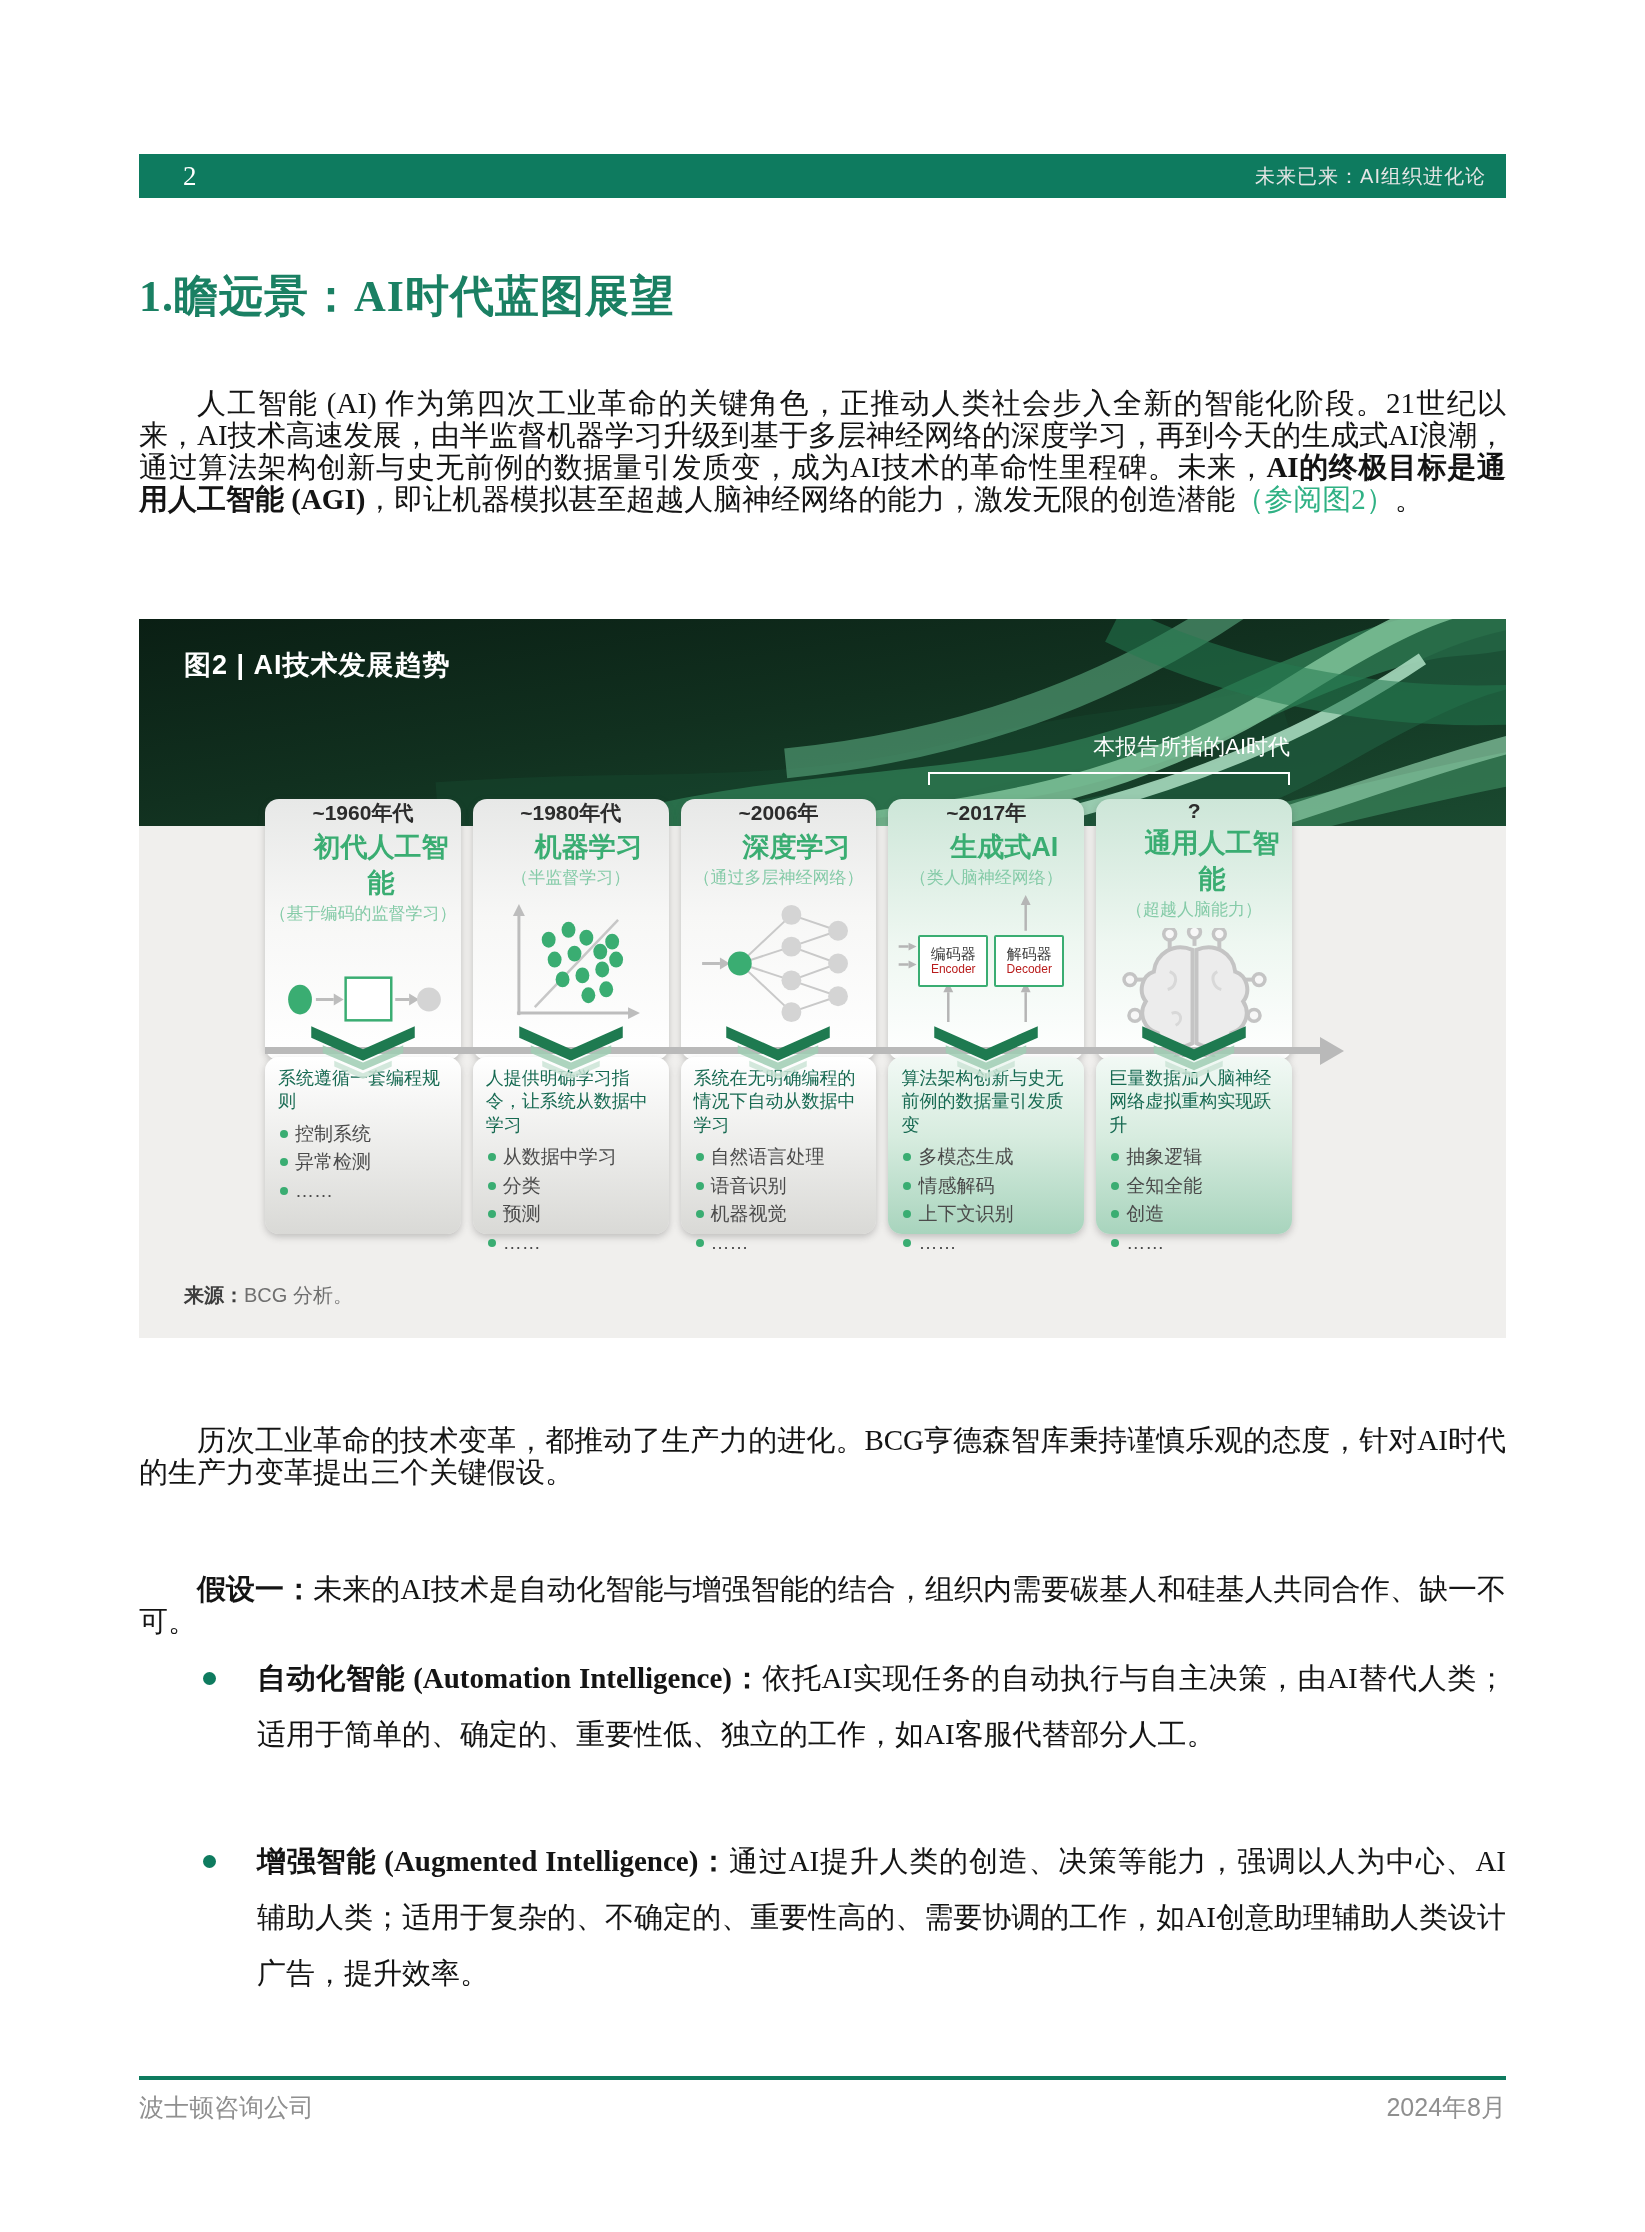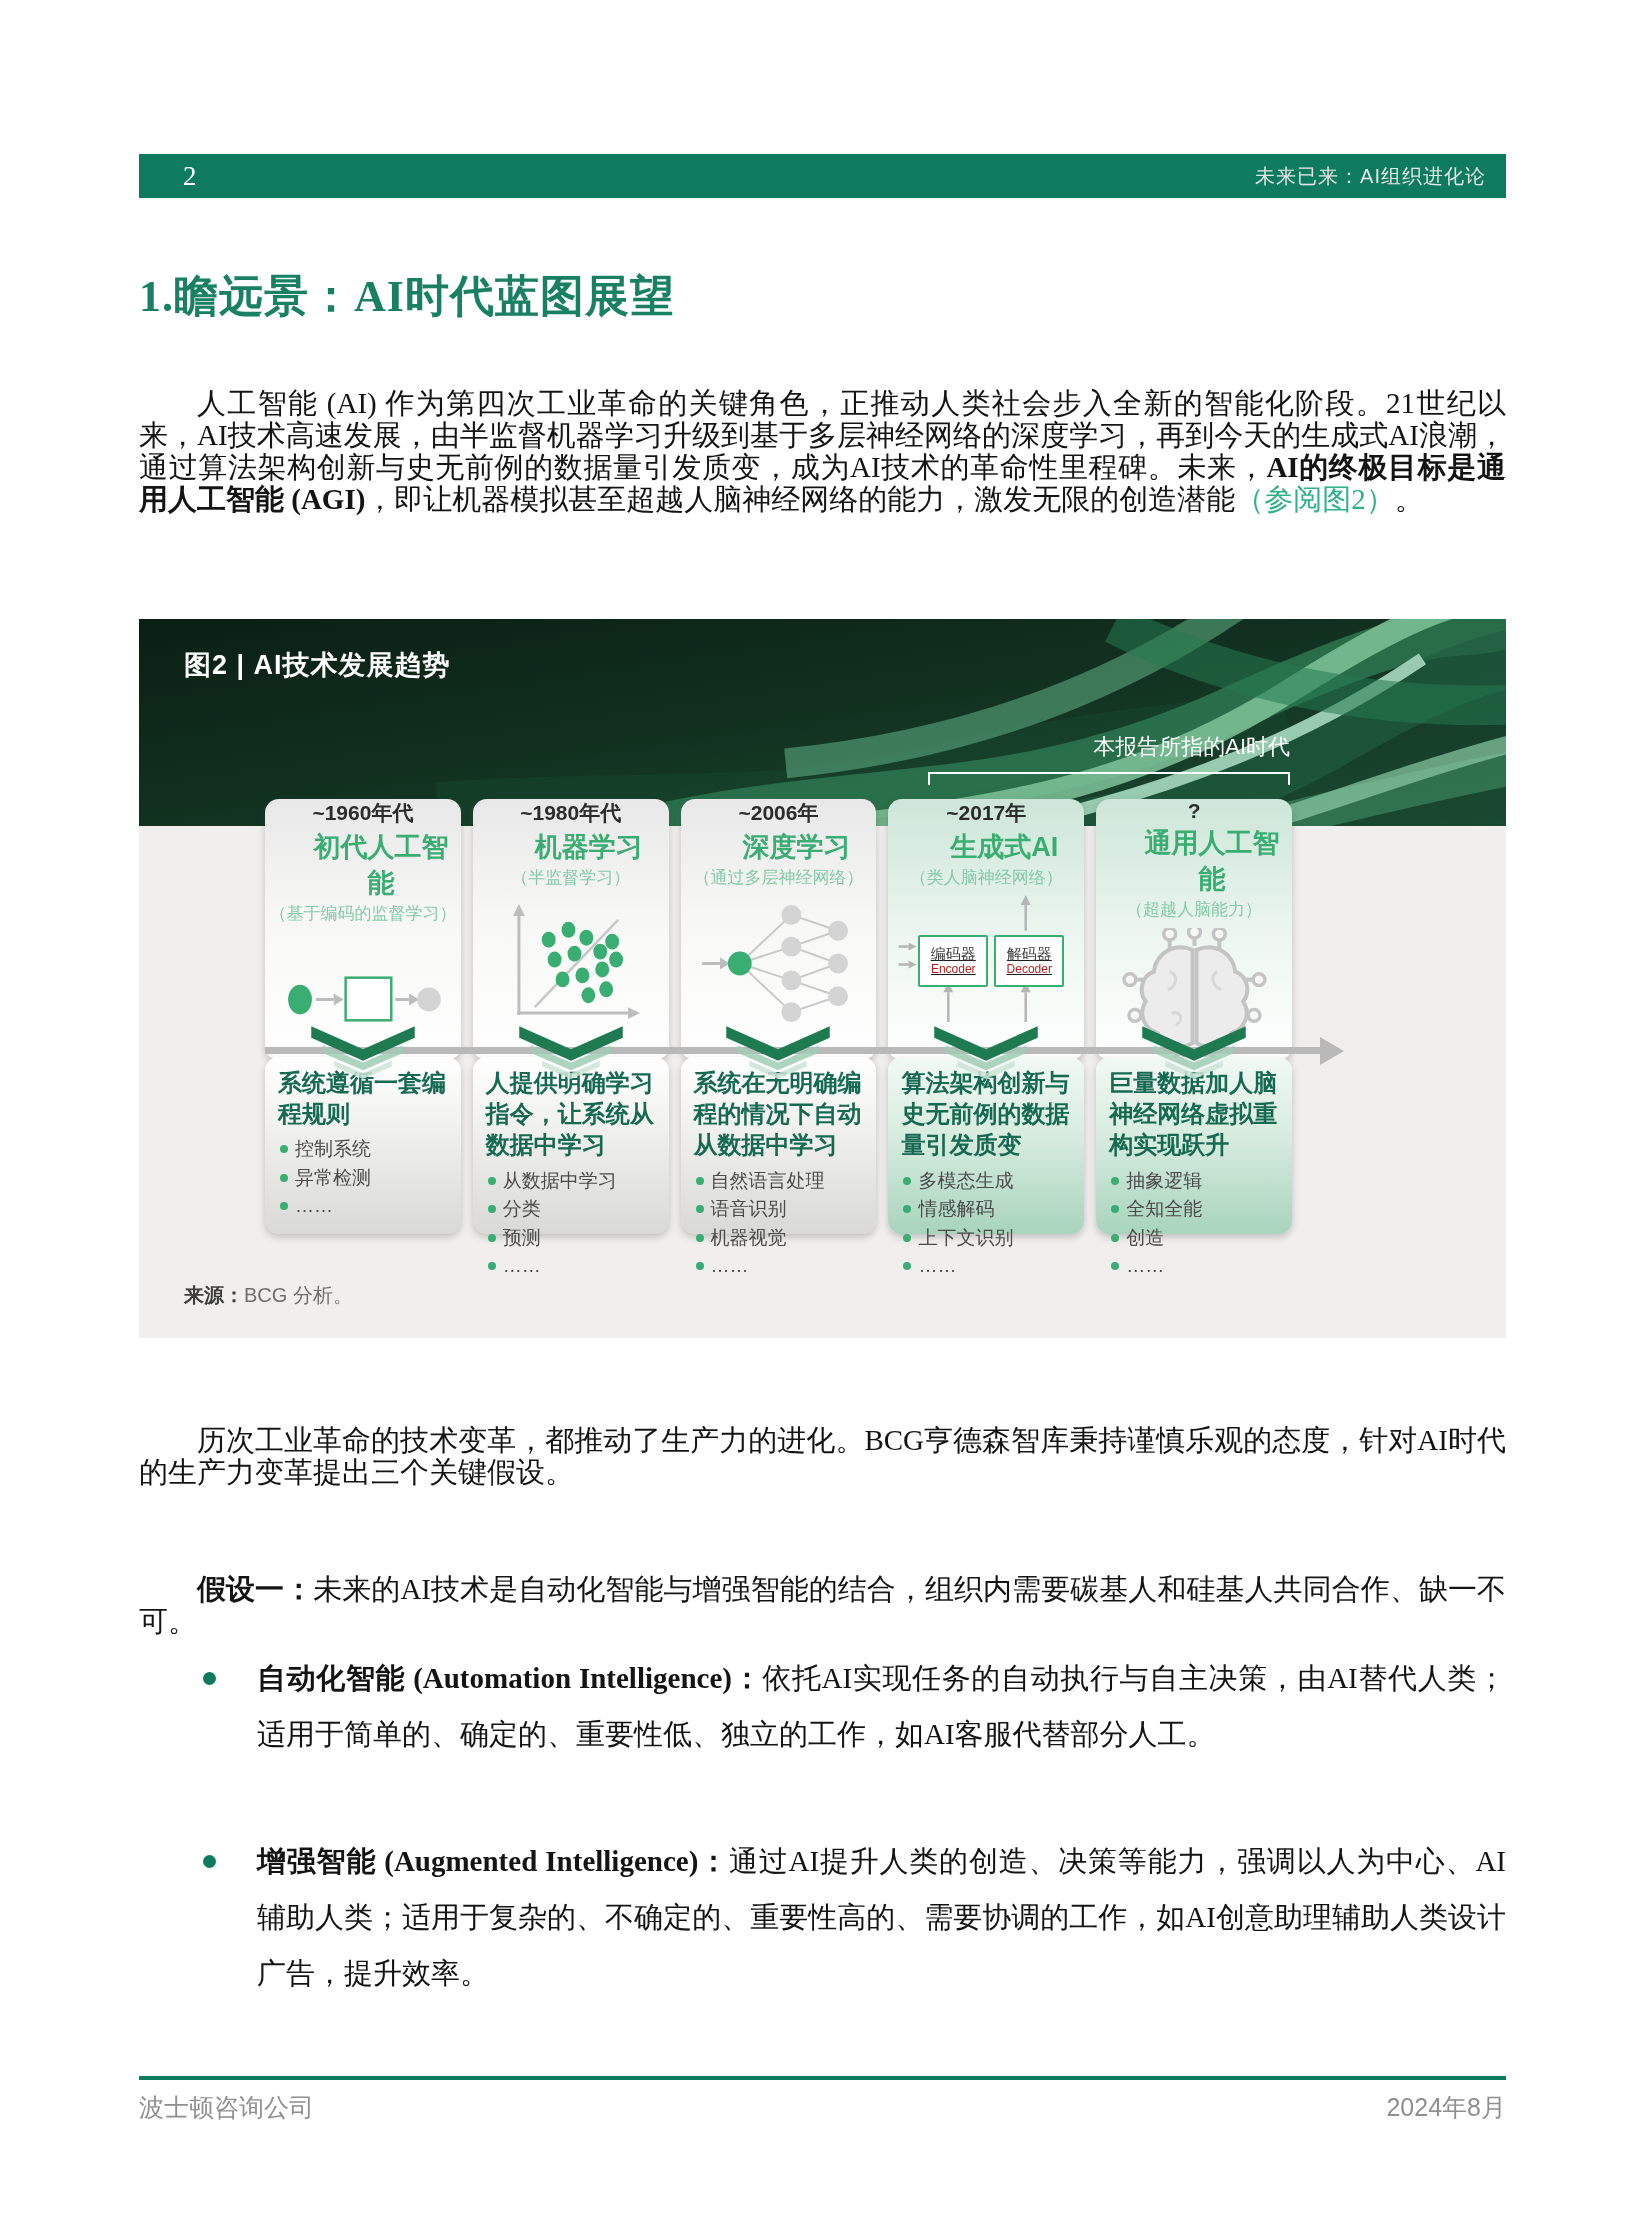--- a/index.html
+++ b/index.html
@@ -54,36 +54,36 @@
   .card-top.hl{background:linear-gradient(180deg,#cde6d8 0%,#eef7f1 55%,#ffffff 100%);}
   .card-bot{position:absolute;left:0;right:0;top:271px;height:177px;padding:10px 13px 0 13px;
             background:linear-gradient(180deg,#ffffff 0%,#ebebe9 55%,#d9d9d6 100%);}
   .card-bot.hl{background:linear-gradient(180deg,#f2f9f5 0%,#d7ecdf 45%,#a8d4bd 100%);}
 
   .c-era{margin-top:13px;font-size:21px;font-weight:bold;color:#2c2c2c;}
   .c-title{margin-top:2px;font-size:27px;font-weight:bold;color:#3aad72;padding-left:36px;}
   .c-sub{margin-top:1px;font-size:17px;color:#85cba8;}
   .icon-wrap{margin-top:6px;height:137px;display:flex;align-items:center;justify-content:center;position:relative;}
 
-  .b-head{font-size:24px;font-weight:bold;color:#176a52;line-height:1.3;margin-bottom:6px;}
+  .b-head{font-size:18px;font-weight:normal;color:#176a52;line-height:1.3;margin-bottom:6px;}
   .b-list{list-style:none;margin:0;padding:0;}
   .b-list li{position:relative;padding-left:17px;font-size:19px;line-height:1.5;color:#4b4b4b;}
   .b-list .dot{position:absolute;left:2px;top:10px;width:8px;height:8px;border-radius:50%;background:#3aad72;}
 
   .timeline-line{position:absolute;left:126px;top:428px;width:1055px;height:7px;background:#b9b9b9;z-index:1;}
   .timeline-arrow{position:absolute;left:1181px;top:418px;width:0;height:0;z-index:1;
                   border-top:14px solid transparent;border-bottom:14px solid transparent;border-left:24px solid #b9b9b9;}
   .chev{position:absolute;left:50%;top:239px;transform:translateX(-50%);z-index:5;}
 
   .source{position:absolute;left:45px;top:663px;font-size:20px;color:#6f6f6f;}
   .source .src-b{font-weight:bold;color:#3d3d3d;}
 
   
   .ed-box{position:absolute;width:66px;height:48px;border:2px solid #3aad72;background:#ffffff;border-radius:2px;
-          display:flex;flex-direction:column;align-items:center;justify-content:center;line-height:1.15;z-index:2;text-decoration:underline;}
+          display:flex;flex-direction:column;align-items:center;justify-content:center;line-height:1.15;z-index:2;}
   .ed-box .cn{font-size:15px;color:#3d3d3d;}
   .ed-box .en{font-size:12px;color:#b91c1c;}
 </style>
 </head>
 <body>
 
 <div id="page">
 
   <div class="abs header-bar">
     <span class="header-page">2</span>

